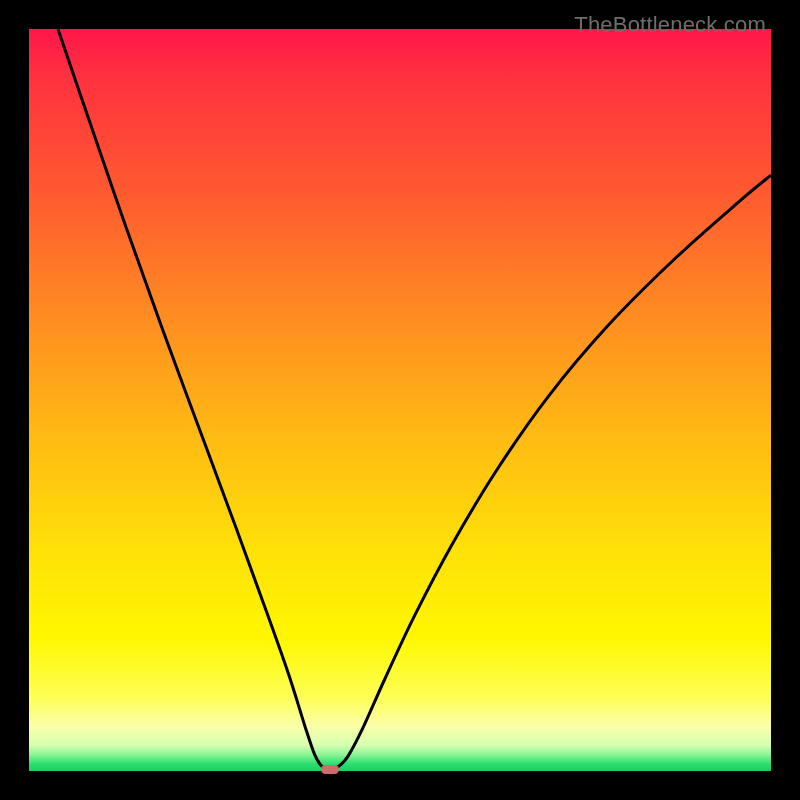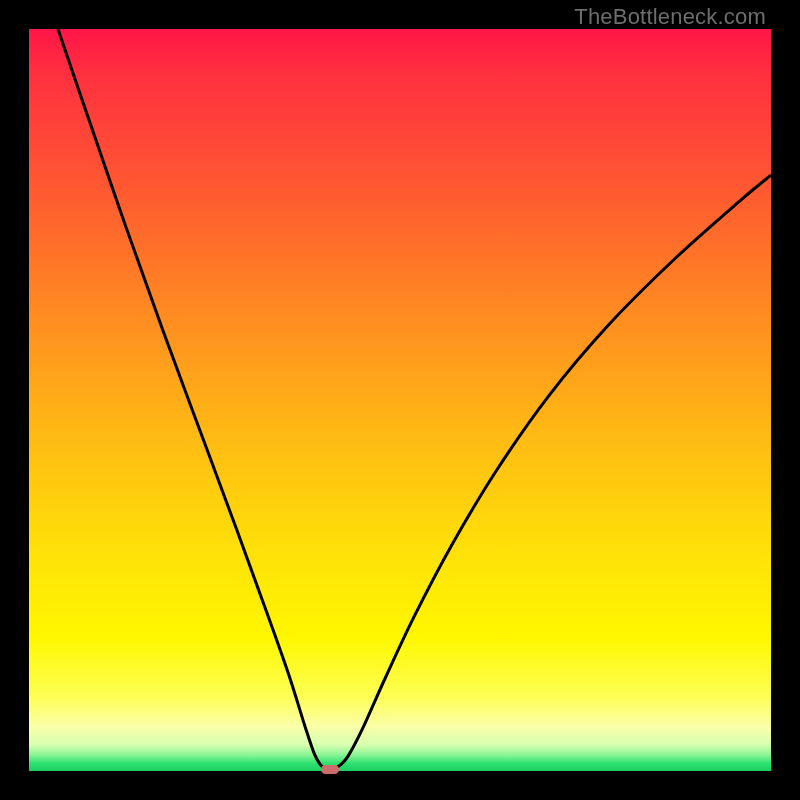--- a/index.html
+++ b/index.html
@@ -34,21 +34,21 @@
       #fdff55 90%,
       #faffa8 94%,
       #d6ffb0 96.5%,
       #8cf596 97.8%,
       #2ee070 99%,
       #1cce62 100%
     );
   }
   .watermark {
     position: absolute;
-    top: 4px;
+    top: 12px;
     right: 34px;
     color: #6d6d6d;
     font-size: 22px;
     font-weight: 500;
     letter-spacing: 0.2px;
   }
   svg.curve {
     position: absolute;
     left: 0;
     top: 0;

